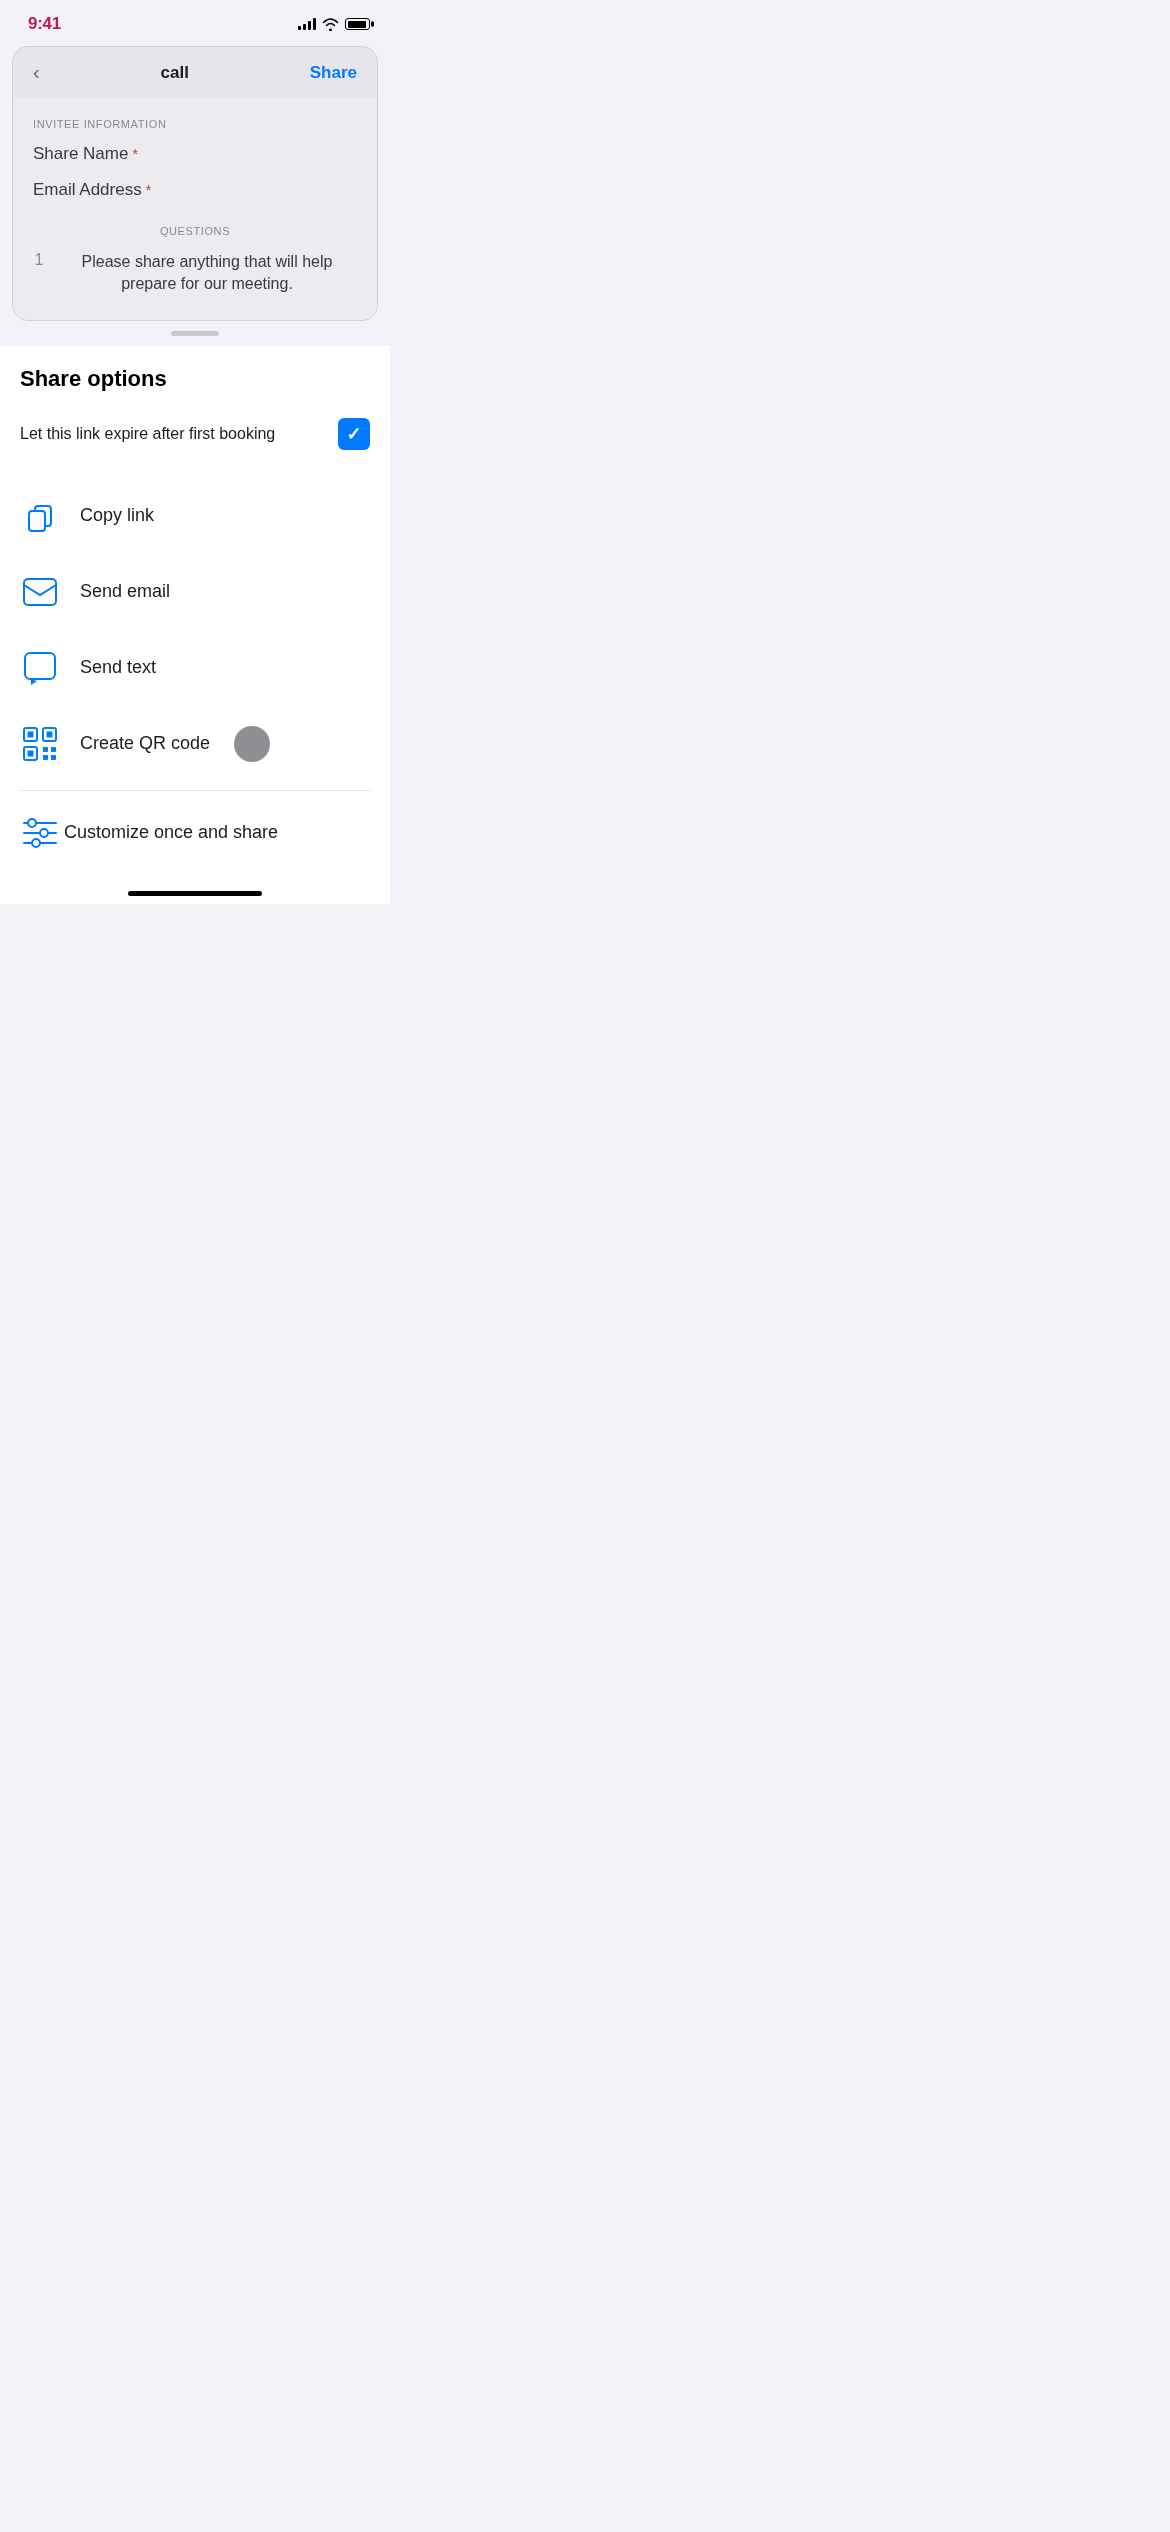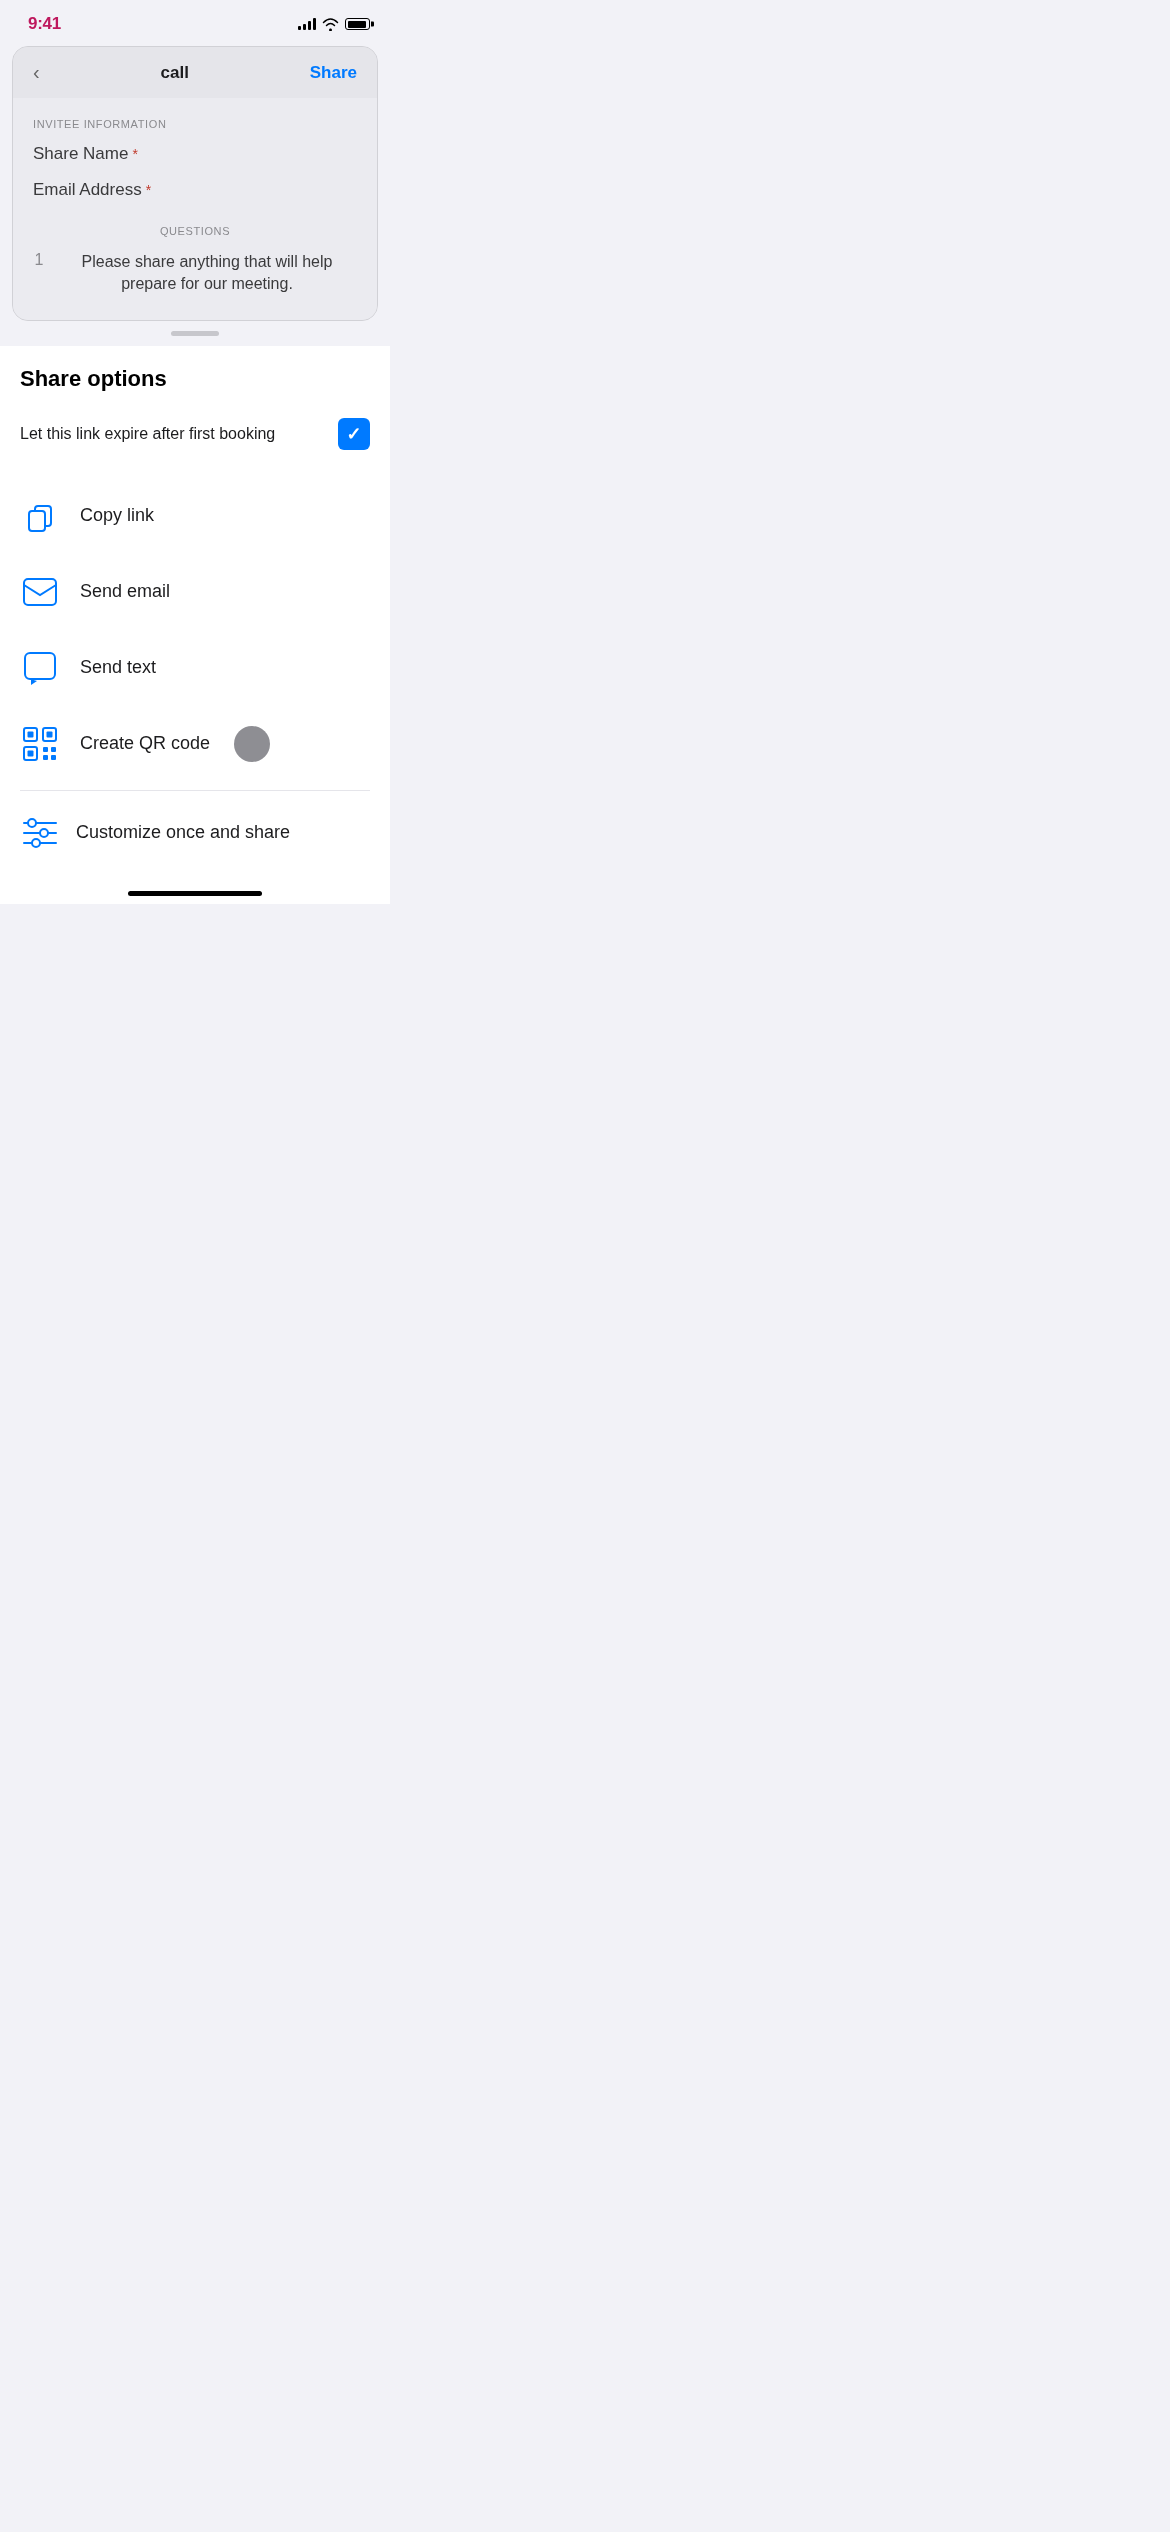--- a/index.html
+++ b/index.html
@@ -262,21 +262,21 @@
     .divider {
       height: 1px;
       background: #e5e5ea;
       margin: 0;
     }
 
     
     .customize-item {
       display: flex;
       align-items: center;
-      gap: 16px;
+      gap: 4px;
       padding: 22px 0;
       cursor: pointer;
     }
 
     .customize-label {
       font-size: 18px;
       color: #1c1c1e;
     }
 
     

